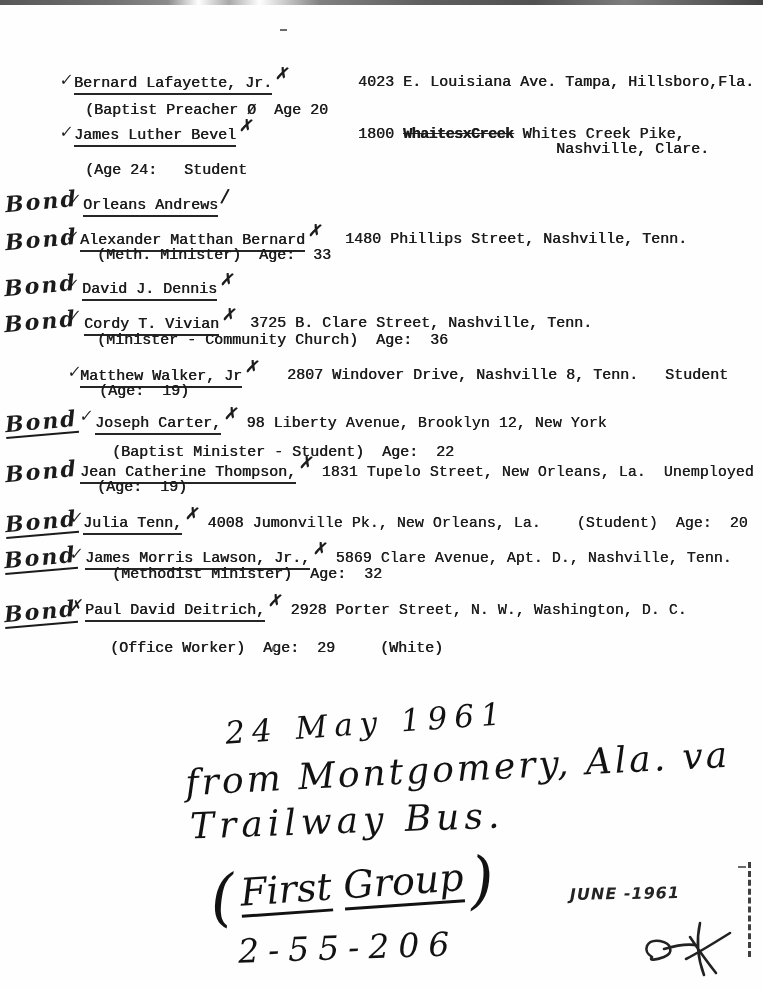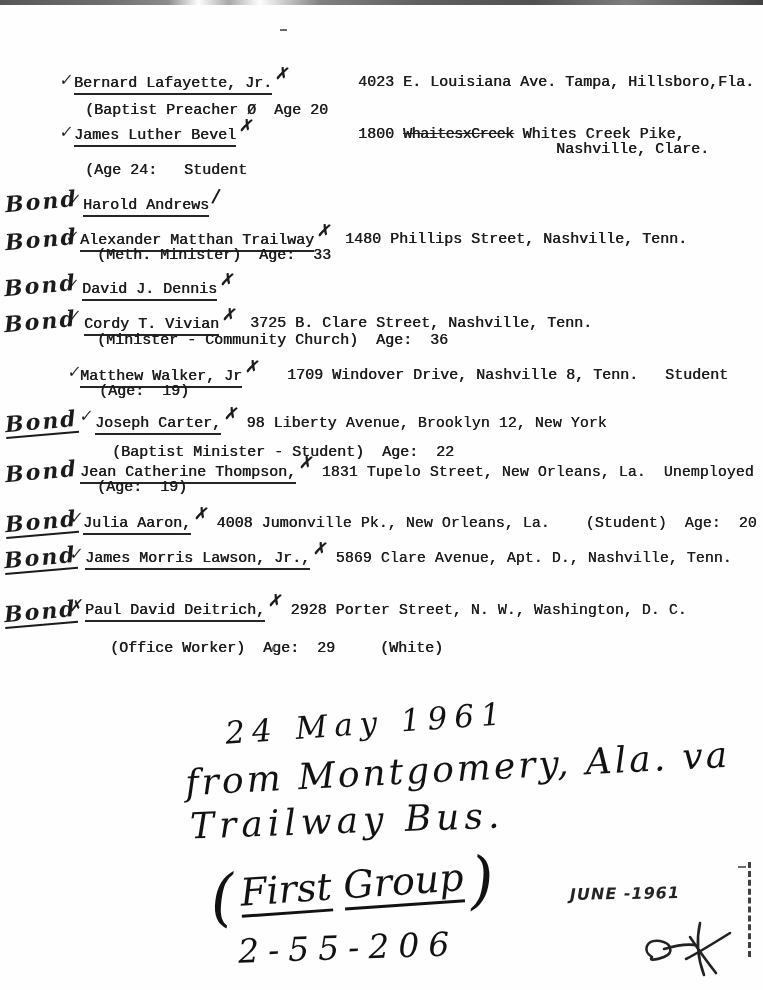--- a/index.html
+++ b/index.html
@@ -13,21 +13,21 @@
   .check { position:absolute; font-family:"DejaVu Sans",sans-serif; font-weight:700; font-size:16px;
            color:#1a1a1a; transform:skewX(-12deg) rotate(-6deg); }
   
   .pmark { display:inline-block; font-family:"DejaVu Sans",sans-serif; font-weight:700;
            transform:translateY(-8px) rotate(14deg) scaleY(1.25); margin-left:4px; }
   
   .bond { position:absolute; font-family:"DejaVu Serif",serif; font-style:italic; font-weight:600;
           font-size:22px; letter-spacing:2px; color:#1b1b1b; transform:rotate(-5deg); }
   .bond.u { border-bottom:2px solid #1b1b1b; }
   
-  .struck { text-decoration:line-through; font-weight:normal; letter-spacing:-0.5px; }
+  .struck { text-decoration:line-through; font-weight:bold; letter-spacing:-0.5px; }
   
   .hw { position:absolute; font-family:"DejaVu Serif",serif; font-style:italic; color:#121212; white-space:pre; }
   .hw-date   { font-size:31px; letter-spacing:7px; transform:rotate(-4deg); }
   .hw-origin { font-size:36px; letter-spacing:3px; transform:rotate(-3deg); }
   .hw-bus    { font-size:36px; letter-spacing:5px; transform:rotate(-2deg); }
   .hw-group  { font-size:38px; transform:rotate(-4deg); }
   .hw-group .paren { font-size:62px; font-weight:400; vertical-align:-12px; }
   .hw-group .word  { text-decoration:underline; text-underline-offset:9px; margin:0 6px; }
   .hw-num    { font-size:33px; letter-spacing:9px; transform:rotate(-2deg); }
   
@@ -55,59 +55,60 @@
   <div class="t tw" style="left:85px;top:102px">(Baptist Preacher Ø  Age 20</div>
 
   <span class="check" style="left:60px;top:122px">✓</span>
   <div class="t tw" style="left:74px;top:126px"><span class="uname">James Luther Bevel</span><span class="pmark">✗</span></div>
   <div class="t tw" style="left:358px;top:126px"><span>1800 </span><span class="struck">WhaitesxCreek</span><span> Whites Creek Pike,</span></div>
   <div class="t tw" style="left:556px;top:141px">Nashville, Clare.</div>
   <div class="t tw" style="left:85px;top:162px">(Age 24:   Student</div>
 
   <span class="bond" style="left:5px;top:188px">Bond</span>
   <span class="check" style="left:68px;top:190px">✓</span>
-  <div class="t tw" style="left:83px;top:196px"><span class="uname">Harold Andrews</span><span class="pmark">∕</span></div>
+  <div class="t tw" style="left:83px;top:196px"><span class="uname">Orleans Andrews</span><span class="pmark">∕</span></div>
 
   <span class="bond" style="left:5px;top:226px">Bond</span>
   <span class="check" style="left:66px;top:227px">✓</span>
-  <div class="t tw" style="left:80px;top:231px"><span class="uname">Alexander Matthan Trailway</span><span class="pmark">✗</span></div>
+  <div class="t tw" style="left:80px;top:231px"><span class="uname">Alexander Matthan Bernard</span><span class="pmark">✗</span></div>
   <div class="t tw" style="left:345px;top:231px">1480 Phillips Street, Nashville, Tenn.</div>
   <div class="t tw" style="left:97px;top:247px">(Meth. Minister)  Age:  33</div>
 
   <span class="bond" style="left:4px;top:272px">Bond</span>
   <span class="check" style="left:66px;top:275px">✓</span>
   <div class="t tw" style="left:82px;top:280px"><span class="uname">David J. Dennis</span><span class="pmark">✗</span></div>
 
   <span class="bond" style="left:4px;top:308px">Bond</span>
   <span class="check" style="left:68px;top:306px">✓</span>
   <div class="t tw" style="left:84px;top:315px"><span class="uname">Cordy T. Vivian</span><span class="pmark">✗</span></div>
   <div class="t tw" style="left:250px;top:315px">3725 B. Clare Street, Nashville, Tenn.</div>
   <div class="t tw" style="left:97px;top:332px">(Minister - Community Church)  Age:  36</div>
 
   <span class="check" style="left:68px;top:362px">✓</span>
   <div class="t tw" style="left:80px;top:367px"><span class="uname">Matthew Walker, Jr</span><span class="pmark">✗</span></div>
-  <div class="t tw" style="left:287px;top:367px">1709 Windover Drive, Nashville 8, Tenn.   Student</div>
+  <div class="t tw" style="left:287px;top:367px">2807 Windover Drive, Nashville 8, Tenn.   Student</div>
   <div class="t tw" style="left:99px;top:383px">(Age:  19)</div>
 
   <span class="bond u" style="left:5px;top:408px">Bond</span>
   <span class="check" style="left:80px;top:406px">✓</span>
   <div class="t tw" style="left:95px;top:414px"><span class="uname">Joseph Carter,</span><span class="pmark">✗</span><span> 98 Liberty Avenue, Brooklyn 12, New York</span></div>
   <div class="t tw" style="left:112px;top:444px">(Baptist Minister - Student)  Age:  22</div>
 
   <span class="bond" style="left:5px;top:458px">Bond</span>
   <div class="t tw" style="left:80px;top:463px"><span class="uname">Jean Catherine Thompson,</span><span class="pmark">✗</span><span> 1831 Tupelo Street, New Orleans, La.  Unemployed</span></div>
   <div class="t tw" style="left:97px;top:479px">(Age:  19)</div>
 
   <span class="bond u" style="left:5px;top:508px">Bond</span>
   <span class="check" style="left:70px;top:508px">✓</span>
-  <div class="t tw" style="left:83px;top:514px"><span class="uname">Julia Aaron,</span><span class="pmark">✗</span><span> 4008 Jumonville Pk., New Orleans, La.    (Student)  Age:  20</span></div>
+  <div class="t tw" style="left:83px;top:514px"><span class="uname">Julia Tenn,</span><span class="pmark">✗</span><span> 4008 Jumonville Pk., New Orleans, La.    (Student)  Age:  20</span></div>
 
   <span class="bond u" style="left:4px;top:544px">Bond</span>
   <span class="check" style="left:70px;top:544px">✓</span>
   <div class="t tw" style="left:85px;top:549px"><span class="uname">James Morris Lawson, Jr.,</span><span class="pmark">✗</span><span> 5869 Clare Avenue, Apt. D., Nashville, Tenn.</span></div>
+  <div class="t tw" style="left:112px;top:566px">(Methodist Minister)  Age:  32</div>
 
   <span class="bond u" style="left:4px;top:598px">Bond</span>
   <span class="check" style="left:70px;top:596px">✗</span>
   <div class="t tw" style="left:85px;top:601px"><span class="uname">Paul David Deitrich,</span><span class="pmark">✗</span><span> 2928 Porter Street, N. W., Washington, D. C.</span></div>
   <div class="t tw" style="left:110px;top:640px">(Office Worker)  Age:  29     (White)</div>
 
   <div class="speck" style="left:272px;top:646px;width:3px;height:5px;transform:rotate(20deg);"></div>
 
   <div class="hw hw-date" style="left:225px;top:705px">24 May 1961</div>
   <div class="hw hw-origin" style="left:185px;top:748px">from Montgomery, Ala. va</div>

